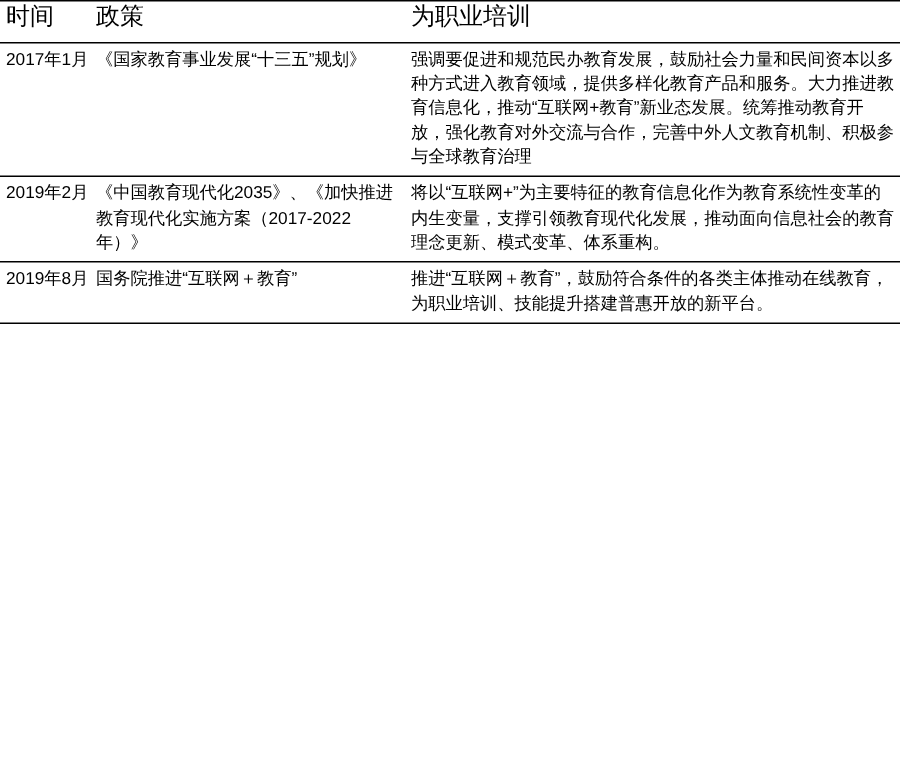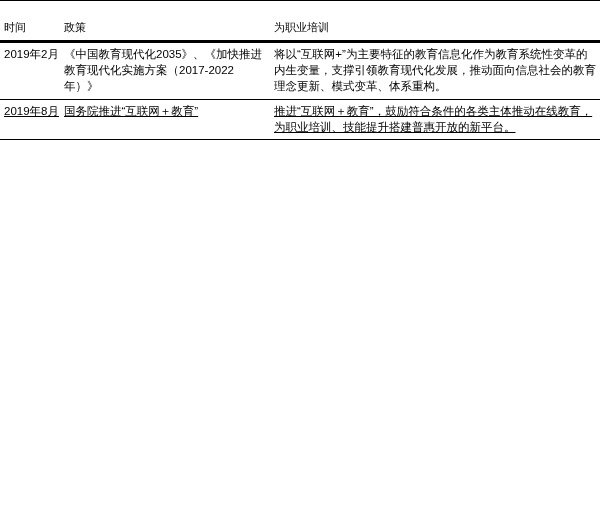--- a/index.html
+++ b/index.html
@@ -35,41 +35,40 @@
     border: 0;
     border-bottom: 1px solid #000000;
     vertical-align: top;
     padding: 3px 4px 4px 4px;
     line-height: 1.42;
     text-align: left;
     font-weight: normal;
   }
   table.policy-table thead th {
     border-top: 1px solid #000000;
-    border-bottom: 3px solid #000000;
-    padding-top: 19px;
+    border-bottom: 1px solid #000000;
+    padding-top: 0;
     padding-bottom: 4px;
-    font-size: 11px;
+    font-size: 16px;
   }
   .col-time {
     white-space: nowrap;
     text-align: left;
     font-size: 11.5px;
   }
   .col-policy {
     text-align: left;
     margin-left: 46px;
   }
   .col-content {
     text-align: justify;
     text-justify: inter-ideograph;
   }
   tr.row-last td {
     border-bottom: 1px solid #000000;
-    text-decoration: underline;
   }
 </style>
 </head>
 <body>
 
 <div class="doc">
   <table class="policy-table">
     <colgroup>
       <col class="c-time">
       <col class="c-policy">
@@ -77,20 +76,25 @@
     </colgroup>
     <thead>
       <tr>
         <th class="col-time">时间</th>
         <th class="col-policy">政策</th>
         <th class="col-content">为职业培训</th>
       </tr>
     </thead>
     <tbody>
       <tr>
+        <td class="col-time">2017年1月</td>
+        <td class="col-policy">《国家教育事业发展“十三五”规划》</td>
+        <td class="col-content">强调要促进和规范民办教育发展，鼓励社会力量和民间资本以多种方式进入教育领域，提供多样化教育产品和服务。大力推进教育信息化，推动“互联网+教育”新业态发展。统筹推动教育开放，强化教育对外交流与合作，完善中外人文教育机制、积极参与全球教育治理</td>
+      </tr>
+      <tr>
         <td class="col-time">2019年2月</td>
         <td class="col-policy">《中国教育现代化2035》、《加快推进教育现代化实施方案（2017-2022年）》</td>
         <td class="col-content">将以“互联网+”为主要特征的教育信息化作为教育系统性变革的内生变量，支撑引领教育现代化发展，推动面向信息社会的教育理念更新、模式变革、体系重构。</td>
       </tr>
       <tr class="row-last">
         <td class="col-time">2019年8月</td>
         <td class="col-policy">国务院推进“互联网＋教育”</td>
         <td class="col-content">推进“互联网＋教育”，鼓励符合条件的各类主体推动在线教育，为职业培训、技能提升搭建普惠开放的新平台。</td>
       </tr>
     </tbody>

